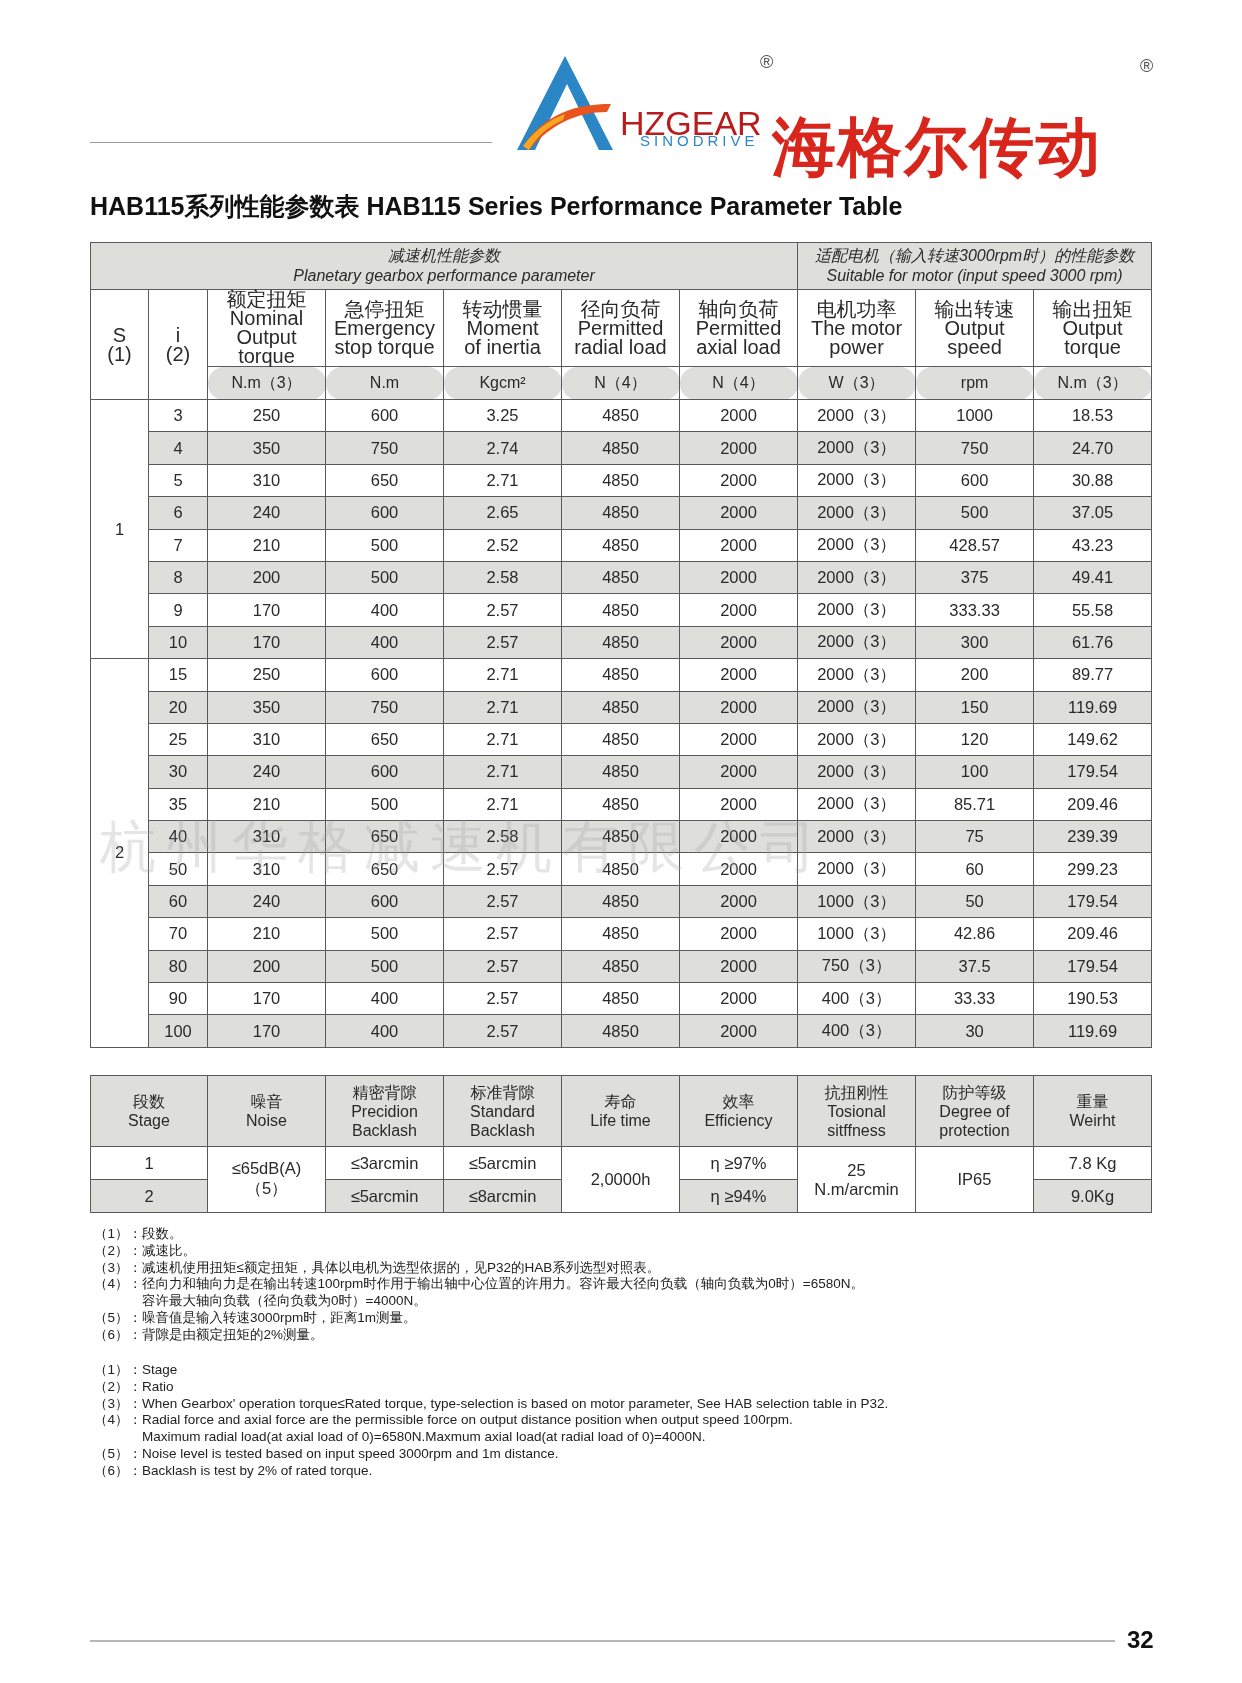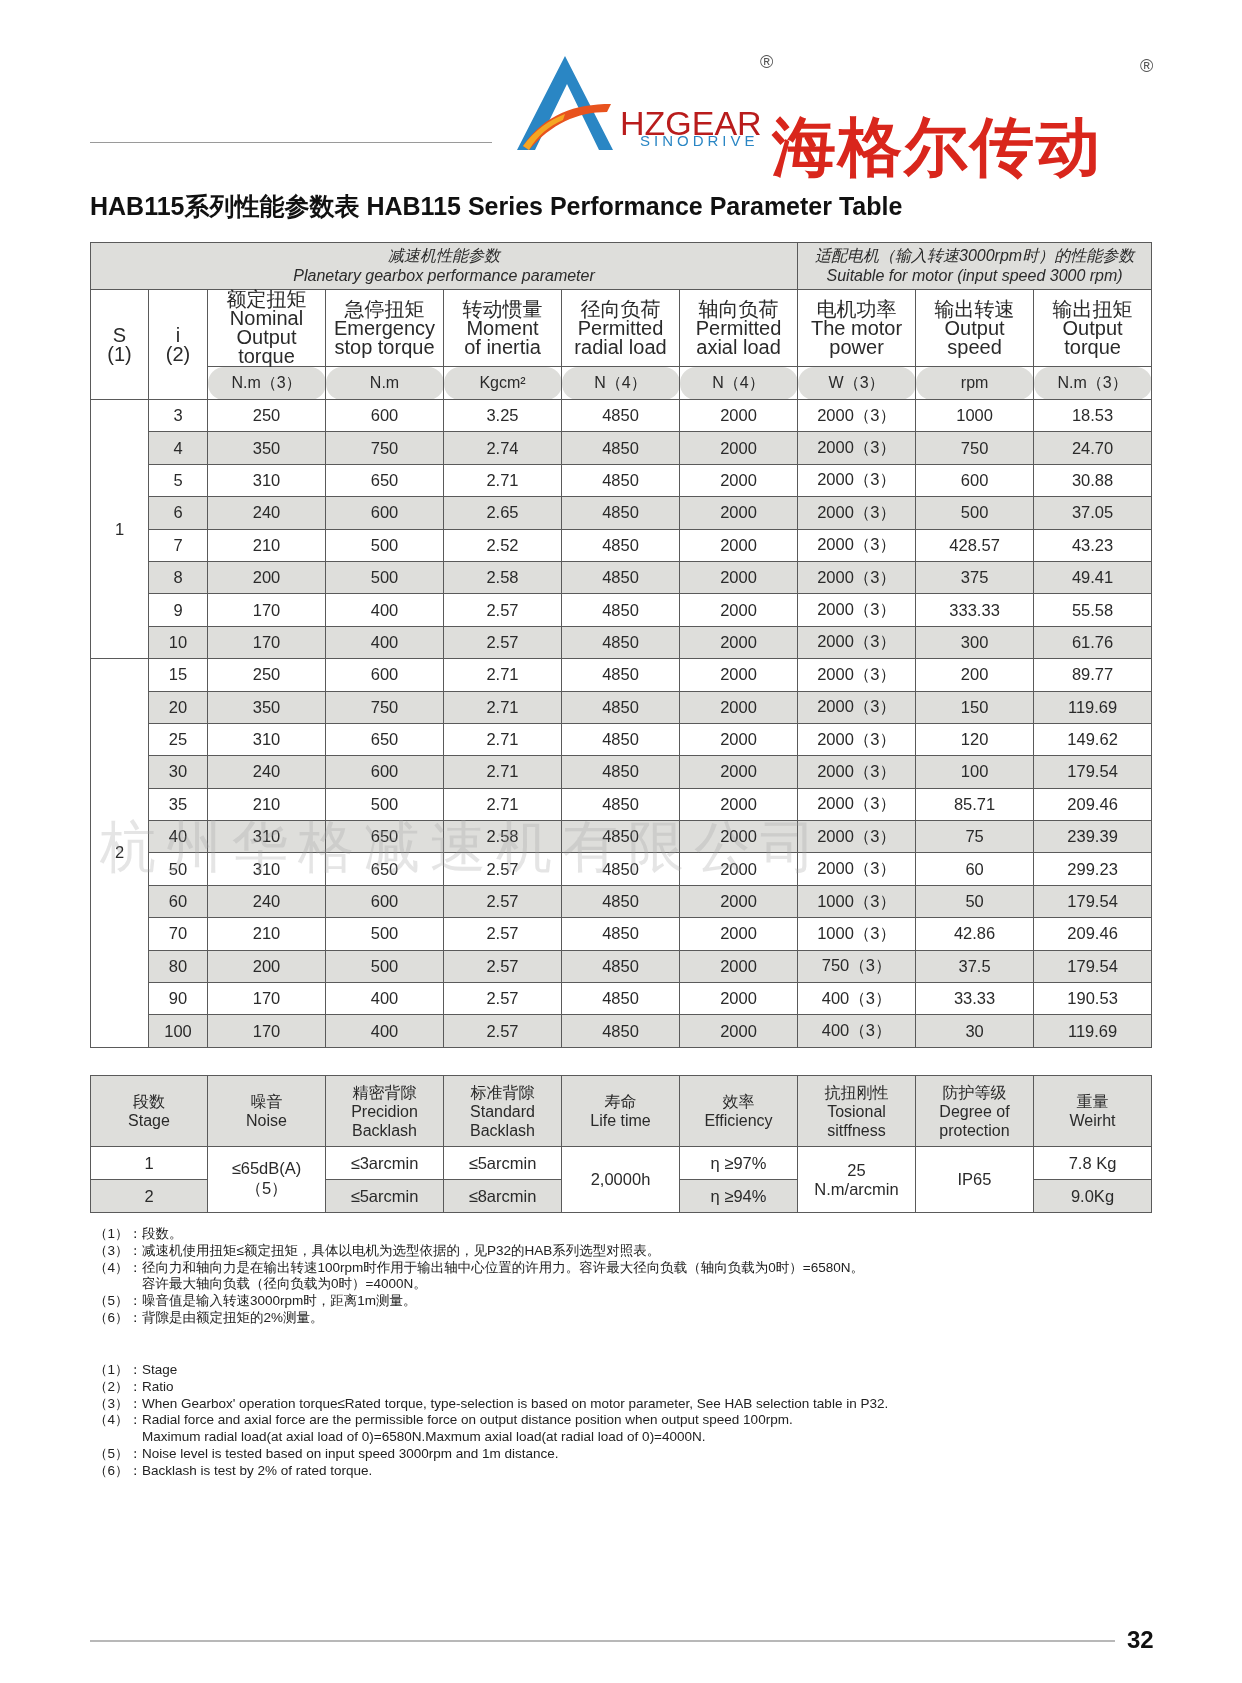--- a/index.html
+++ b/index.html
@@ -449,20 +449,21 @@
       <td class="sh">≤5arcmin</td>
       <td class="sh">≤8arcmin</td>
       <td class="sh">η ≥94%</td>
       <td class="sh">9.0Kg</td>
     </tr>
   </tbody>
 </table>
 
 <div class="notes notes-cn" id="notes-cn">
     <div class="row"><span class="idx">（1）：</span><span>段数。</span></div>
+    <div class="row"><span class="idx">（2）：</span><span>减速比。</span></div>
     <div class="row"><span class="idx">（3）：</span><span>减速机使用扭矩≤额定扭矩，具体以电机为选型依据的，见P32的HAB系列选型对照表。</span></div>
     <div class="row"><span class="idx">（4）：</span><span>径向力和轴向力是在输出转速100rpm时作用于输出轴中心位置的许用力。容许最大径向负载（轴向负载为0时）=6580N。</span></div>
     <div class="row cont">容许最大轴向负载（径向负载为0时）=4000N。</div>
     <div class="row"><span class="idx">（5）：</span><span>噪音值是输入转速3000rpm时，距离1m测量。</span></div>
     <div class="row"><span class="idx">（6）：</span><span>背隙是由额定扭矩的2%测量。</span></div>
   </div>
 <div class="notes notes-en" id="notes-en">
     <div class="row"><span class="idx">（1）：</span><span>Stage</span></div>
     <div class="row"><span class="idx">（2）：</span><span>Ratio</span></div>
     <div class="row"><span class="idx">（3）：</span><span>When Gearbox' operation torque≤Rated torque, type-selection is based on motor parameter, See HAB selection table in P32.</span></div>

